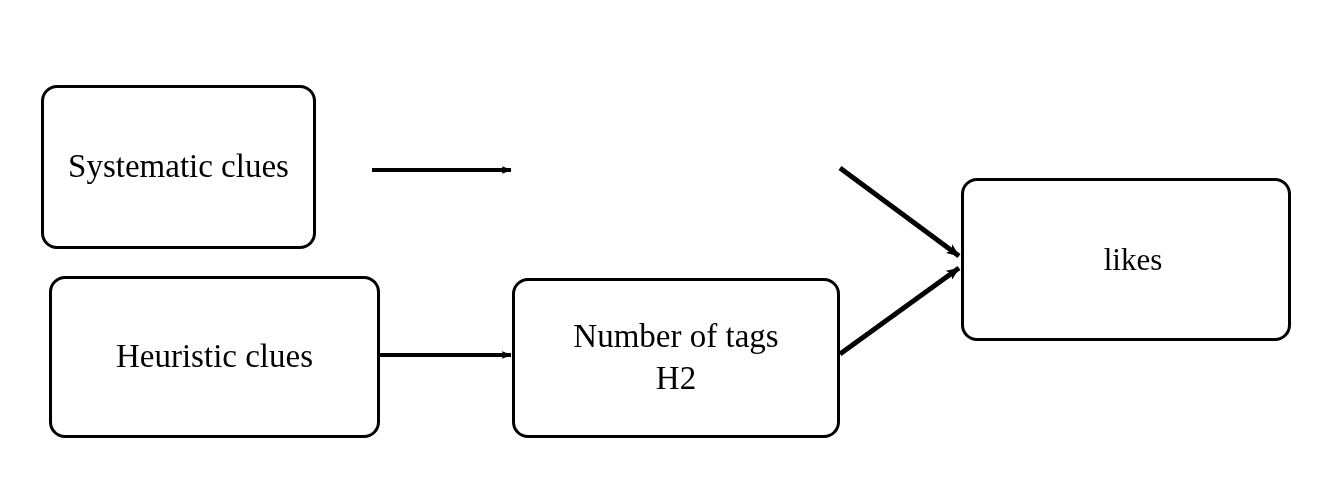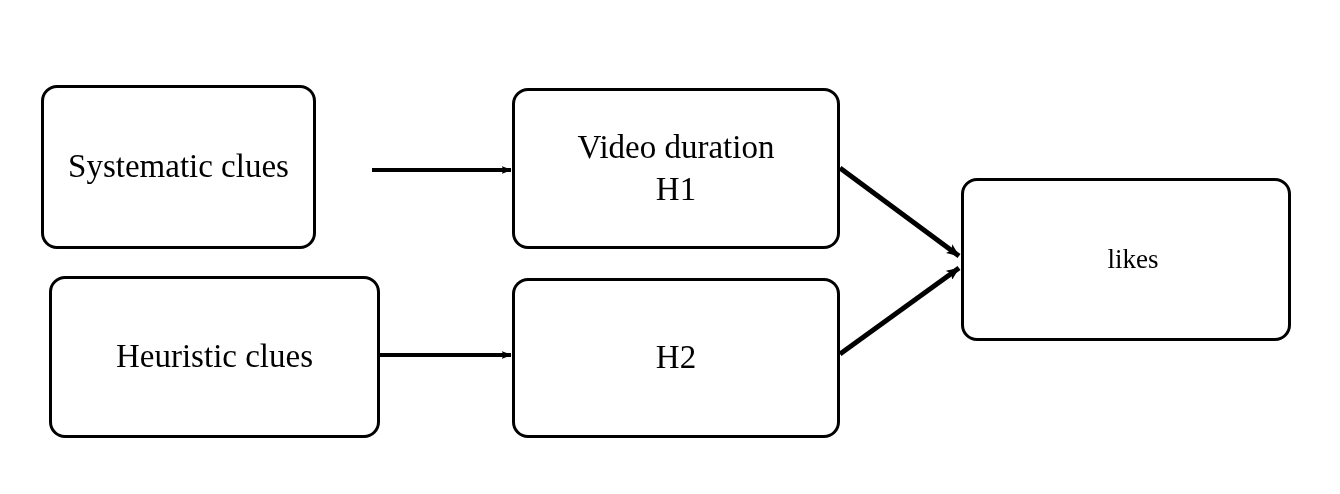--- a/index.html
+++ b/index.html
@@ -47,21 +47,21 @@
   .node-video-duration {
     left: 512px; top: 88px;  width: 328px;  height: 161px;
     font-size: 33px;
   }
   .node-number-of-tags {
     left: 512px; top: 278px; width: 328px;  height: 160px;
     font-size: 33px;
   }
   .node-likes {
     left: 961px; top: 178px; width: 330px;  height: 163px;
-    font-size: 27px;
+    font-size: 31px;
     padding-left: 14px;
   }
   .edge-layer {
     position: absolute;
     left: 0; top: 0;
     width: 1340px;
     height: 494px;
     pointer-events: none;
   }
 </style>
@@ -90,26 +90,23 @@
   </svg>
 
   <div class="node node-systematic-clues">
     <span class="line">Systematic clues</span>
   </div>
 
   <div class="node node-heuristic-clues">
     <span class="line">Heuristic clues</span>
   </div>
 
-  <div class="node node-video-duration">
-    <span class="line">Video duration</span>
-    <span class="line">H1</span>
-  </div>
 
   <div class="node node-number-of-tags">
+    <span class="line">Number of tags</span>
     <span class="line">H2</span>
   </div>
 
   <div class="node node-likes">
     <span class="line">likes</span>
   </div>
 
 </div>
 
 </body></html>

